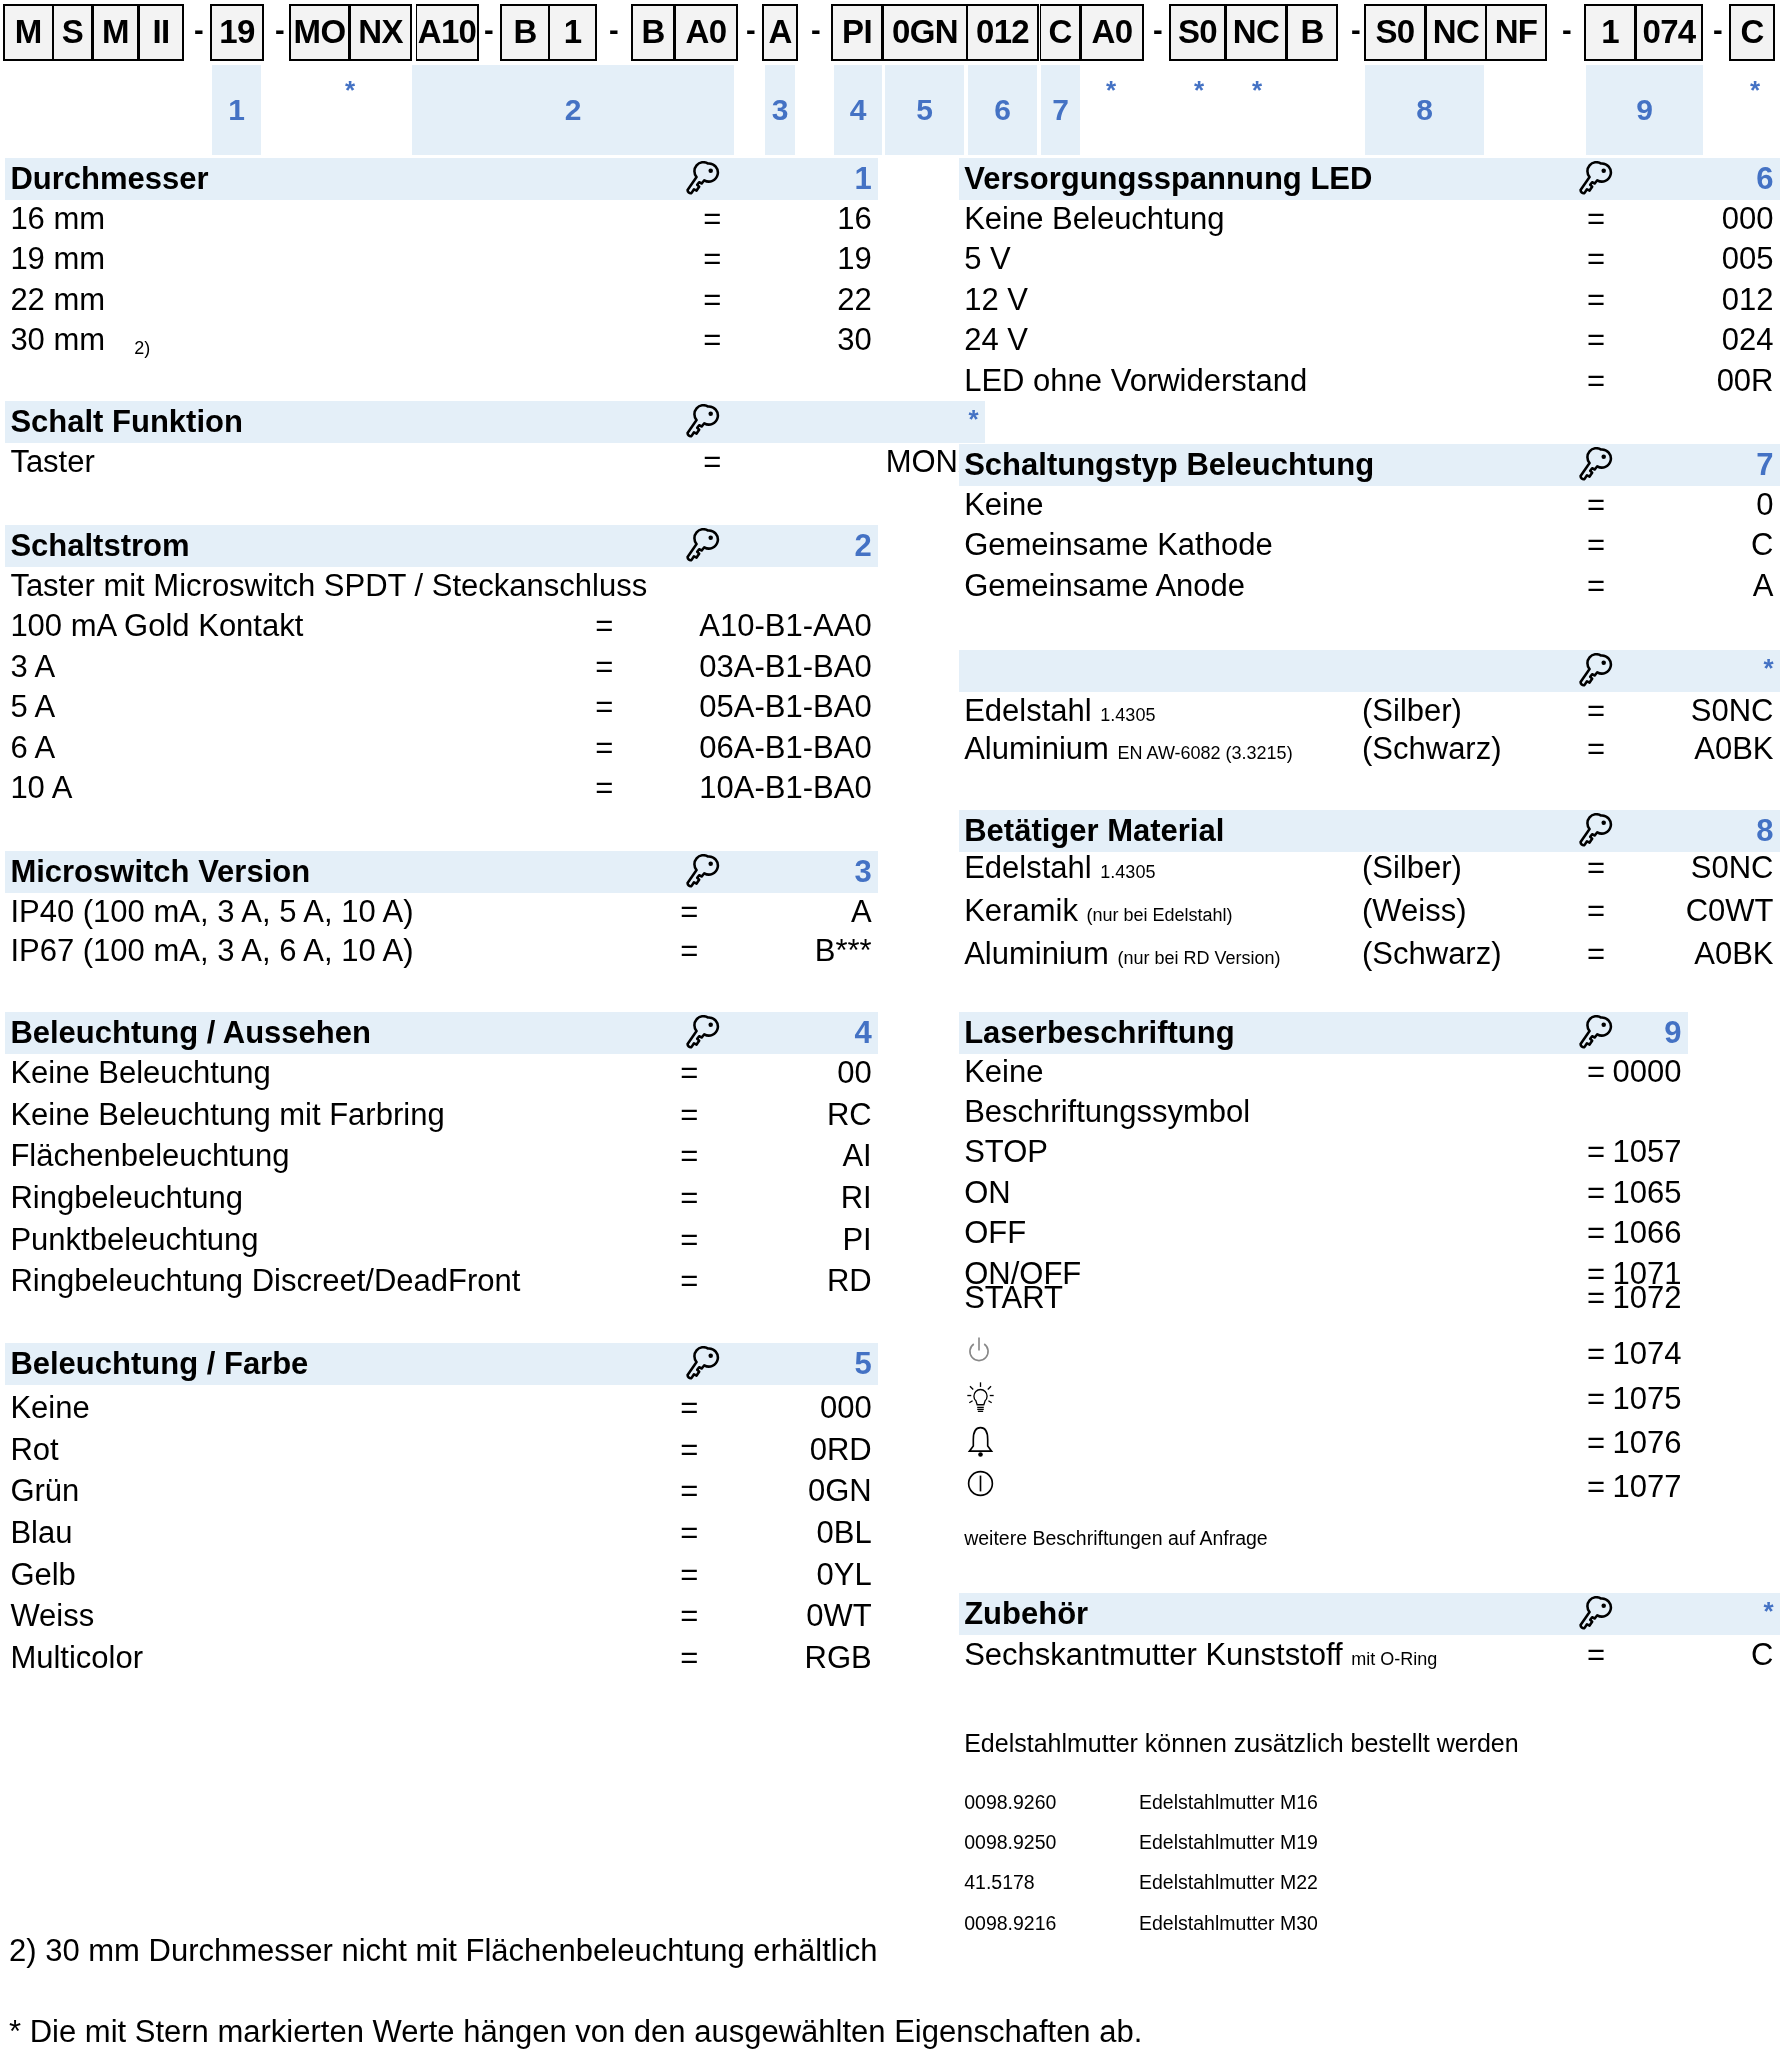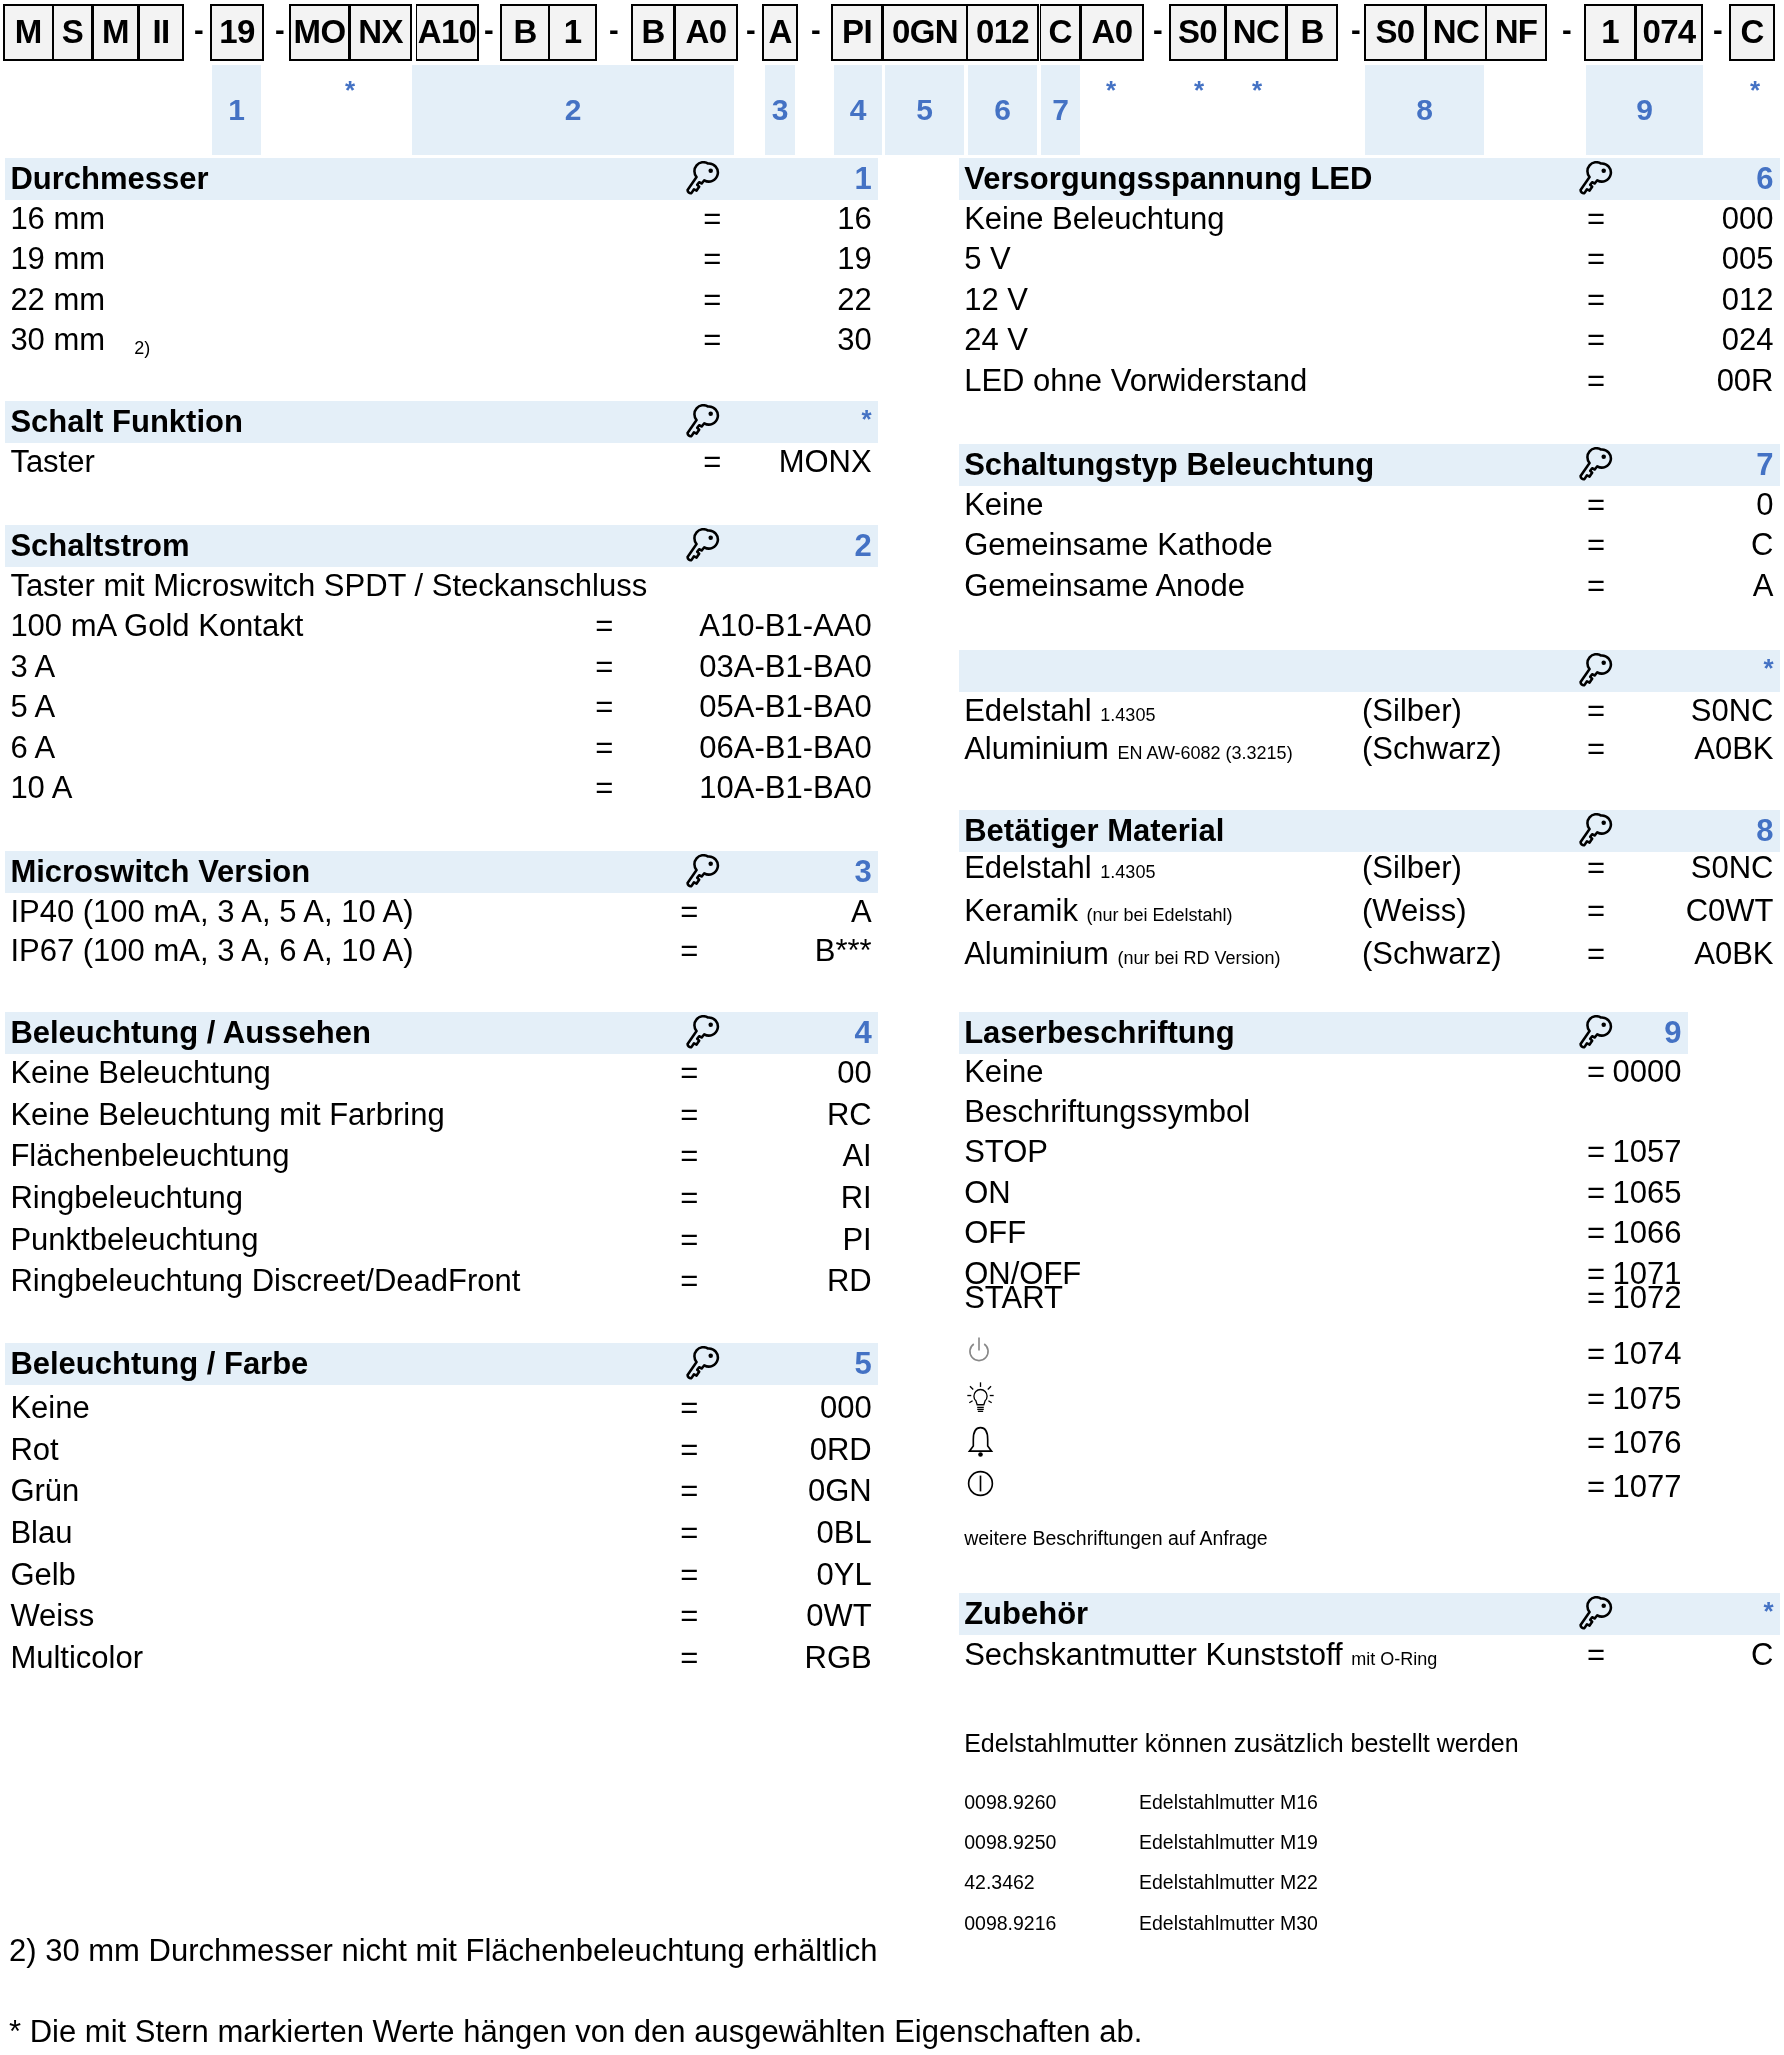--- a/index.html
+++ b/index.html
@@ -130,21 +130,21 @@
       <span class="eq" style="left:694px">=</span>
       <span class="val">22</span>
     </div>
     <div class="row" style="top: 164px;">
       <span class="lbl"><span>30 mm</span><span class="sup">2)</span></span>
       <span class="eq" style="left:694px">=</span>
       <span class="val">30</span>
     </div>
   </div>
 
-<div class="section" style="left:5.2px; top:401px; width:873px;">
+<div class="section" style="left:5.2px; top:401px; width:980px;">
   <div class="sec-head">
     <span class="sec-title">Schalt Funktion</span>
     <span class="key" style="left:681px">
   <svg viewBox="0 0 52 56" width="34" height="36">
           <g fill="none" stroke="#000" stroke-width="4" stroke-linejoin="round">
             <path d="M34 4 a14 14 0 1 1 -6 26 l-4 5 -4 -2 -3 4 3 3 -4 6 -4 -2 -4 6 a5 5 0 0 1 -6 -5 l14 -20 a14 14 0 0 1 18 -21z"></path>
           </g>
           <circle cx="38" cy="15" r="3.5" fill="#000"></circle>
         </svg>
 </span>
@@ -586,21 +586,21 @@
     </div>
   </div>
 
 <div class="section" style="left:959px; top:1729px; width:821px; height:202px;">
   <div class="note" style="left:5.2px; top:0; font-size:25px;">Edelstahlmutter können zusätzlich bestellt werden</div>
   <div id="nut-list">
       <div class="nut-row" style="left: 5.2px; top: 42px;">0098.9260</div>
       <div class="nut-row" style="left: 180px; top: 42px;">Edelstahlmutter M16</div>
       <div class="nut-row" style="left: 5.2px; top: 82px;">0098.9250</div>
       <div class="nut-row" style="left: 180px; top: 82px;">Edelstahlmutter M19</div>
-      <div class="nut-row" style="left: 5.2px; top: 122px;">42.3462</div>
+      <div class="nut-row" style="left: 5.2px; top: 122px;">41.5178</div>
       <div class="nut-row" style="left: 180px; top: 122px;">Edelstahlmutter M22</div>
       <div class="nut-row" style="left: 5.2px; top: 163px;">0098.9216</div>
       <div class="nut-row" style="left: 180px; top: 163px;">Edelstahlmutter M30</div>
     </div>
 </div>
 
 <div class="note" style="left:9px; top:1933px;">2) 30 mm Durchmesser nicht mit Flächenbeleuchtung erhältlich</div>
 <div class="note" style="left:9px; top:2014px;">* Die mit Stern markierten Werte hängen von den ausgewählten Eigenschaften ab.</div>
 
 

